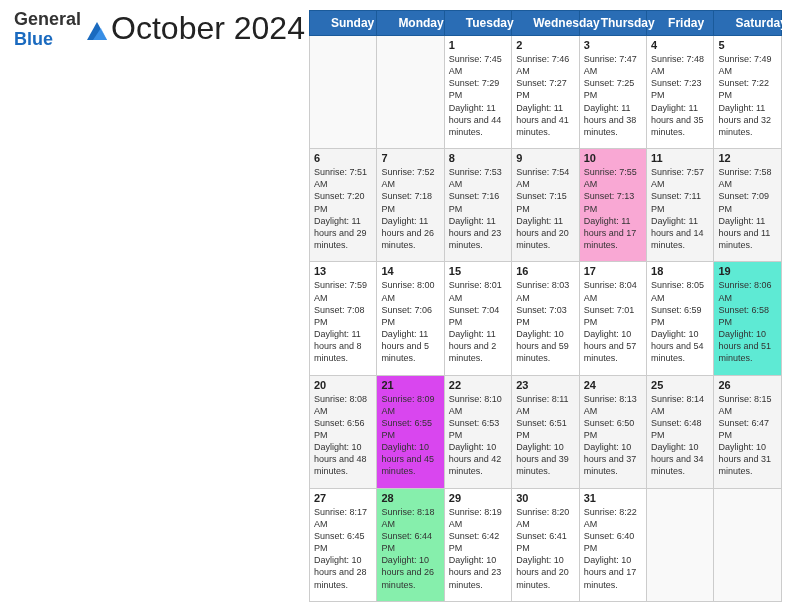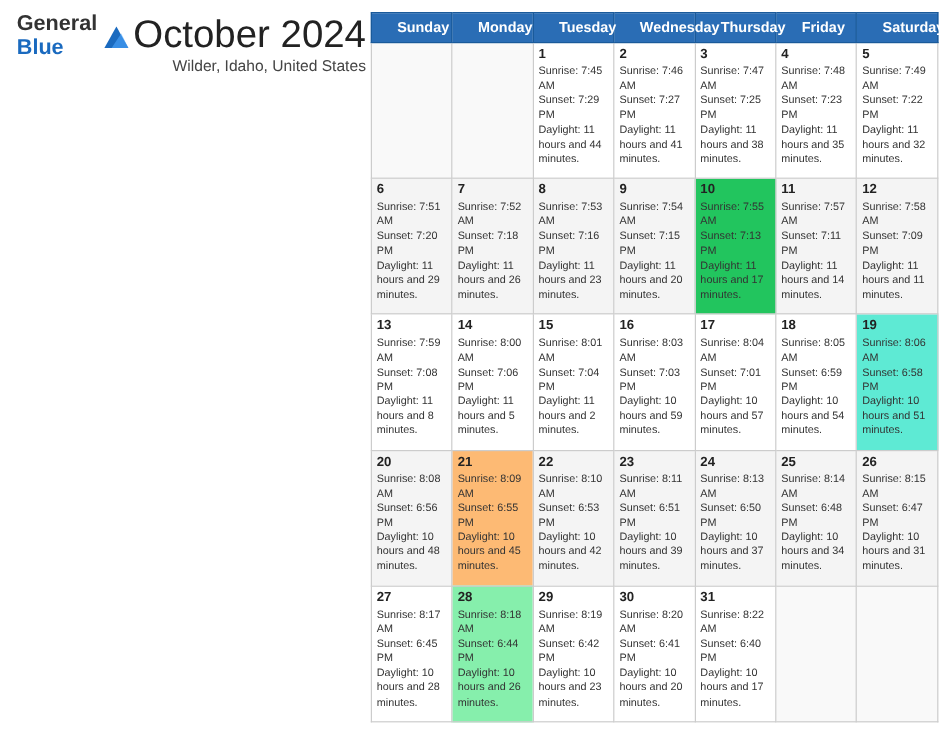--- a/index.html
+++ b/index.html
@@ -101,21 +101,20 @@
           <span class="logo-blue">Blue</span>
         </div>
       </div>
       <svg class="logo-icon" viewBox="0 0 28 28">
         <polygon points="4,24 14,6 24,24" fill="#1a6abf"></polygon>
         <polygon points="10,24 18,12 24,24" fill="#4da6ff" opacity="0.6"></polygon>
       </svg>
     </div>
     <div class="title-block">
       <div class="month-title">October 2024</div>
-      <div class="location">Wilder, Idaho, United States</div>
     </div>
   </div>
 
   <table class="calendar">
     <thead>
       <tr>
         <th>Sunday</th>
         <th>Monday</th>
         <th>Tuesday</th>
         <th>Wednesday</th>
@@ -177,21 +176,21 @@
             <div class="day-info" style="white-space: pre-line;">Sunrise: 7:53 AM
 Sunset: 7:16 PM
 Daylight: 11 hours and 23 minutes.</div>
           </td>
           <td style="background: rgb(244, 244, 244);">
             <span class="day-num">9</span>
             <div class="day-info" style="white-space: pre-line;">Sunrise: 7:54 AM
 Sunset: 7:15 PM
 Daylight: 11 hours and 20 minutes.</div>
           </td>
-          <td style="background: #22c55e;">
+          <td style="background: #f9a8d4;">
             <span class="day-num">10</span>
             <div class="day-info" style="white-space: pre-line;">Sunrise: 7:55 AM
 Sunset: 7:13 PM
 Daylight: 11 hours and 17 minutes.</div>
           </td>
           <td style="background: rgb(244, 244, 244);">
             <span class="day-num">11</span>
             <div class="day-info" style="white-space: pre-line;">Sunrise: 7:57 AM
 Sunset: 7:11 PM
 Daylight: 11 hours and 14 minutes.</div>
@@ -247,21 +246,21 @@
 Daylight: 10 hours and 51 minutes.</div>
           </td>
         </tr>
         <tr>
           <td style="background: rgb(244, 244, 244); margin-top: 45px;">
             <span class="day-num">20</span>
             <div class="day-info" style="white-space: pre-line;">Sunrise: 8:08 AM
 Sunset: 6:56 PM
 Daylight: 10 hours and 48 minutes.</div>
           </td>
-          <td style="background: #fdba74;">
+          <td style="background: #d946ef;">
             <span class="day-num">21</span>
             <div class="day-info" style="white-space: pre-line;">Sunrise: 8:09 AM
 Sunset: 6:55 PM
 Daylight: 10 hours and 45 minutes.</div>
           </td>
           <td style="background: rgb(244, 244, 244);">
             <span class="day-num">22</span>
             <div class="day-info" style="white-space: pre-line;">Sunrise: 8:10 AM
 Sunset: 6:53 PM
 Daylight: 10 hours and 42 minutes.</div>

